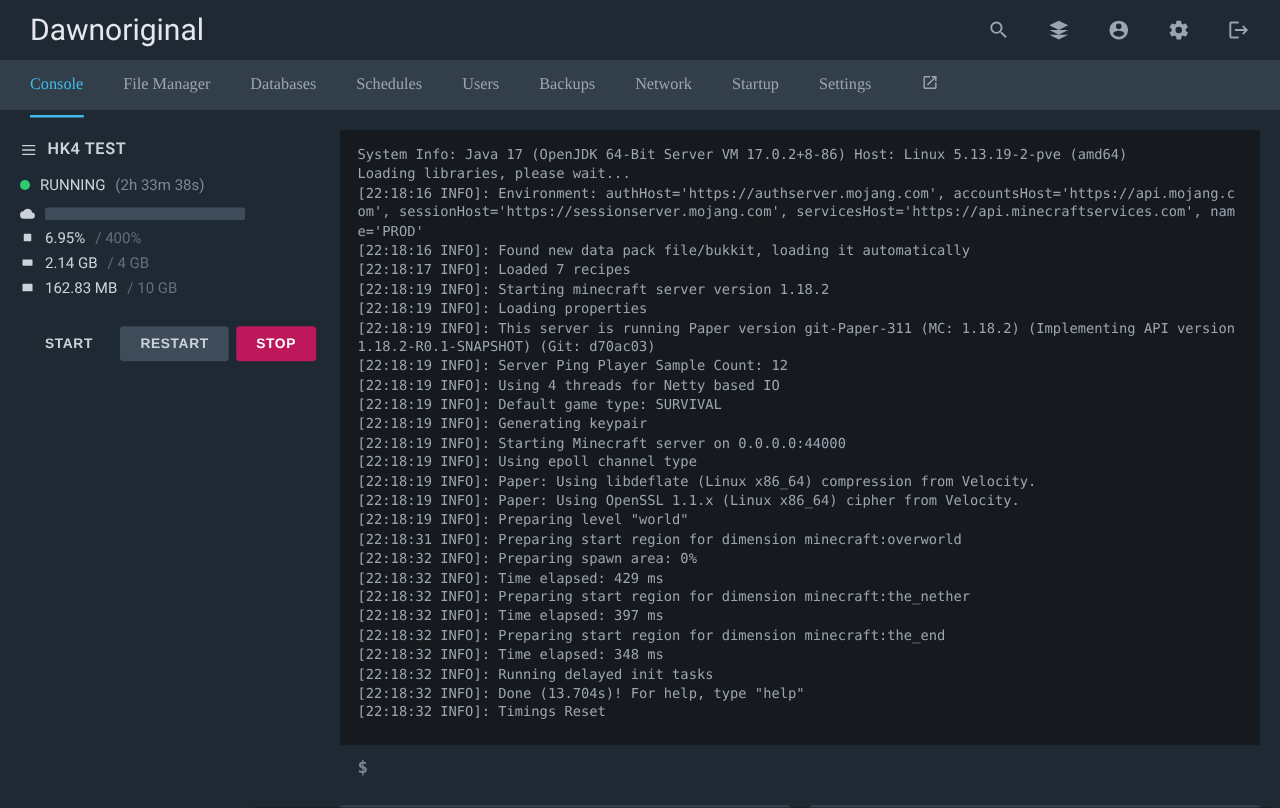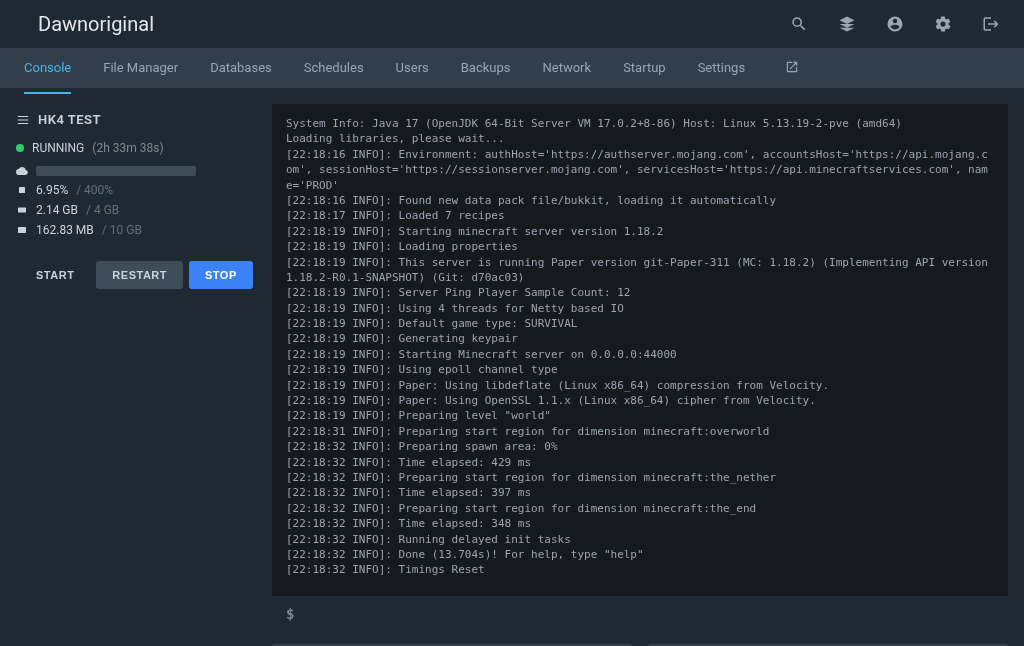--- a/index.html
+++ b/index.html
@@ -15,23 +15,22 @@
   .header {
     height: 48px;
     display: flex;
     align-items: center;
     justify-content: space-between;
     padding: 0 24px;
     background: #1f2933;
   }
   .brand {
     color: #e4e7eb;
-    font-size: 20px;
+    font-size: 24px;
     font-weight: 400;
-    margin-left: 14px;
   }
   .header-icons {
     display: flex;
     gap: 30px;
     color: #9aa5b1;
   }
   .header-icons svg { width: 18px; height: 18px; cursor: pointer; }
   .navbar {
     height: 40px;
     background: #323f4b;
@@ -41,20 +40,21 @@
     gap: 32px;
   }
   .nav-item {
     color: #9aa5b1;
     font-size: 13px;
     cursor: pointer;
     height: 52px;
     display: flex;
     align-items: center;
     border-bottom: 2px solid transparent;
+    font-family: Liberation Serif, serif;
   }
   .nav-item.active {
     color: #3fbaeb;
     border-bottom-color: #3fbaeb;
   }
   .nav-ext { margin-left: 8px; color: #9aa5b1; }
   .nav-ext svg { width: 14px; height: 14px; }
   .content {
     display: flex;
     padding: 16px 16px 0 8px;
@@ -113,21 +113,21 @@
     font-size: 11px;
     font-weight: 600;
     letter-spacing: 0.5px;
     border-radius: 3px;
     cursor: pointer;
     border: none;
     color: #cbd2d9;
     background: transparent;
   }
   .btn.restart { background: #3e4c59; }
-  .btn.stop { background: #3b82f6; color: #fff; }
+  .btn.stop { background: #be185d; color: #fff; }
   .main {
     flex: 1;
     min-width: 0;
   }
   .console {
     background: #16191d;
     border-radius: 2px;
     padding: 12px 14px;
     font-family: "Consolas", "Monaco", monospace;
     font-size: 11px;

